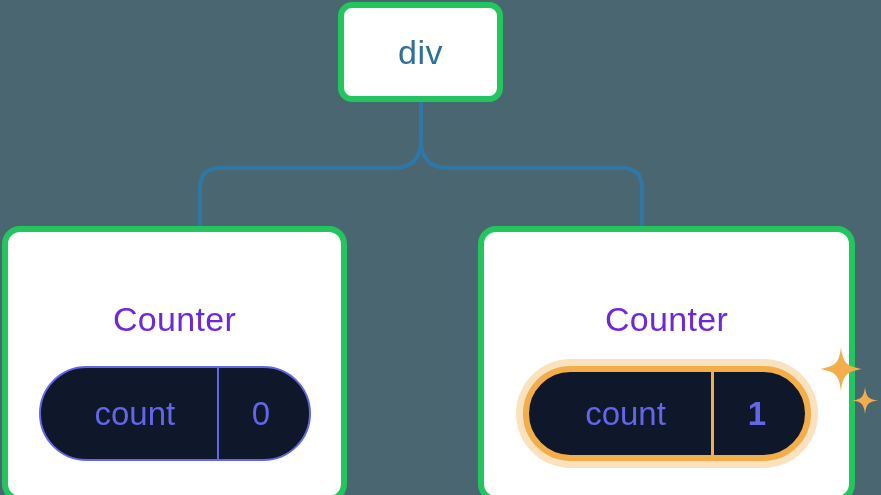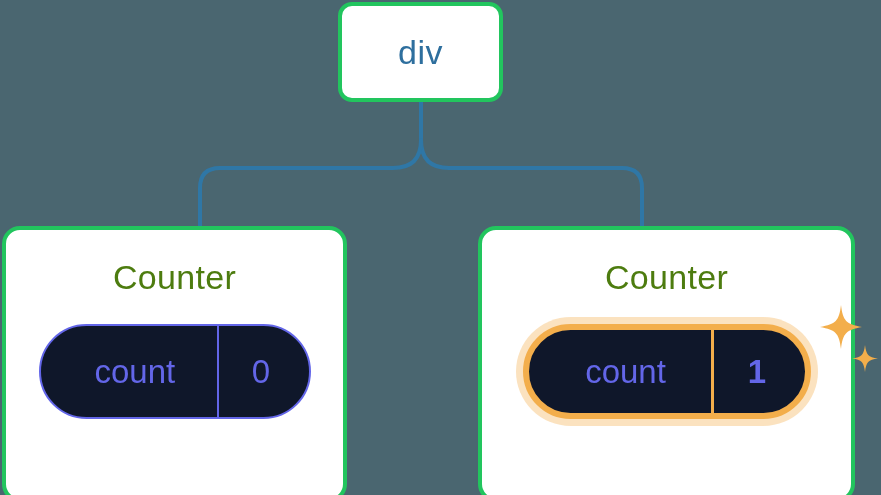--- a/index.html
+++ b/index.html
@@ -23,21 +23,21 @@
     top: 0;
     width: 881px;
     height: 495px;
     pointer-events: none;
   }
 
   
   .node {
     position: absolute;
     background: #ffffff;
-    border: 4px solid #22c55e;
+    border: 6px solid #22c55e;
     border-radius: 14px;
     box-sizing: border-box;
     z-index: 2;
   }
 
   
   #root-node {
     left: 338px;
     top: 2px;
     width: 165px;
@@ -59,22 +59,22 @@
     border-radius: 18px;
     display: flex;
     flex-direction: column;
     align-items: center;
   }
   #child-left  { left: 2px;   width: 345px; }
   #child-right { left: 478px; width: 377px; }
 
   .child-node .node-title {
     font-size: 34px;
-    color: #4d7c0f;
-    margin-top: 28px;
+    color: #6d28d9;
+    margin-top: 68px;
     letter-spacing: 0.3px;
   }
 
   
   .pill-wrap {
     position: relative;
     margin-top: 27px;
     display: flex;
     align-items: center;
     justify-content: center;

